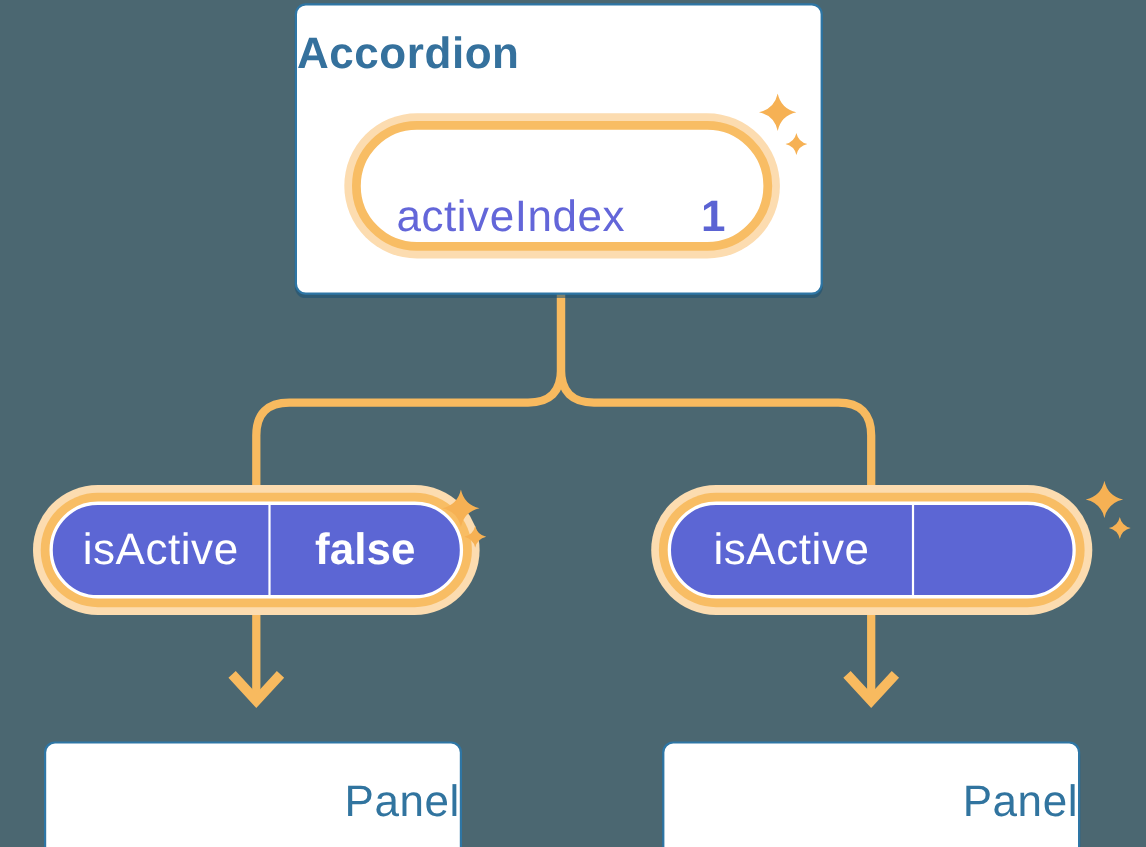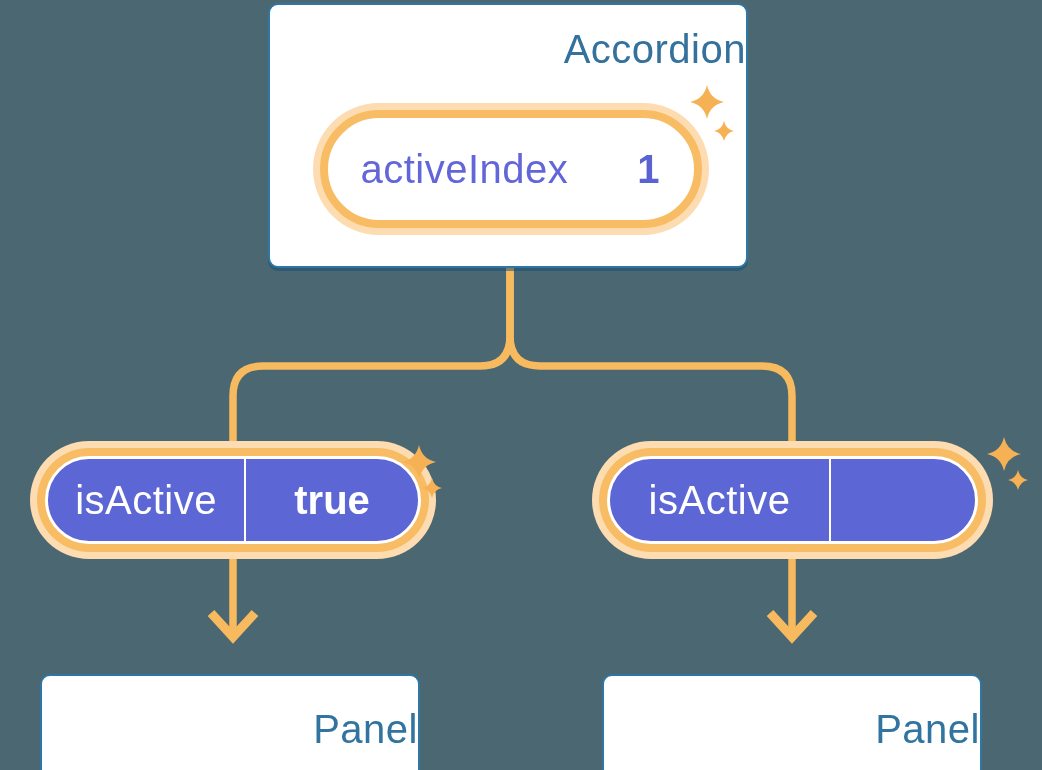--- a/index.html
+++ b/index.html
@@ -18,41 +18,41 @@
     background: #ffffff;
     border: 2px solid #2e76a5;
     border-radius: 10px;
     box-shadow: 0 3px 0 rgba(24, 80, 116, 0.55);
     box-sizing: border-box;
     z-index: 2;
   }
   .card-accordion { left: 268px; top: 3px; width: 480px; height: 265px; }
   .card-title {
     position: absolute; left: 0; right: 0; top: 22px;
-    text-align: right;
-    font-size: 40px; font-weight: 400;
+    text-align: left;
+    font-size: 40px; font-weight: 700;
     color: #35719d;
     letter-spacing: 0.5px;
   }
   .card-panel { width: 380px; height: 110px; top: 646px;
     display: flex; align-items: center; justify-content: flex-end; margin-top: 28px; }
   .card-panel-left { left: 40px; }
   .card-panel-right { left: 602px; }
   .panel-title { font-size: 40px; font-weight: 500; color: #31749f; letter-spacing: 0.5px; }
 
   
   .state-pill {
     position: absolute; left: 50px; top: 105px;
     width: 382px; height: 118px;
     box-sizing: border-box;
     background: #ffffff;
     border: 8px solid #f8bd64;
     border-radius: 999px;
     box-shadow: 0 0 0 7px #fcdcb0;
-    display: flex; align-items: center;
+    display: flex; align-items: flex-end;
   }
   .state-pill .pill-label {
     flex: 0 0 74.5%;
     display: flex; align-items: center; justify-content: center;
     font-size: 40px; color: #6366d9; letter-spacing: 0.5px;
   }
   .state-pill .pill-divider { flex: 0 0 2px; background: #f8bd64; }
   .state-pill .pill-value {
     flex: 1;
     display: flex; align-items: center; justify-content: center;
@@ -115,21 +115,21 @@
     <div class="state-pill">
       <div class="pill-label">activeIndex</div>
       <div class="pill-divider"></div>
       <div class="pill-value">1</div>
     </div>
   </div>
 
   <div class="prop-pill prop-pill-left">
     <div class="pill-label">isActive</div>
     <div class="pill-divider"></div>
-    <div class="pill-value">true</div>
+    <div class="pill-value">false</div>
   </div>
 
   <div class="prop-pill prop-pill-right">
     <div class="pill-label">isActive</div>
     <div class="pill-divider"></div>
   </div>
 
   <div class="card card-panel card-panel-left">
     <div class="panel-title">Panel</div>
   </div>

